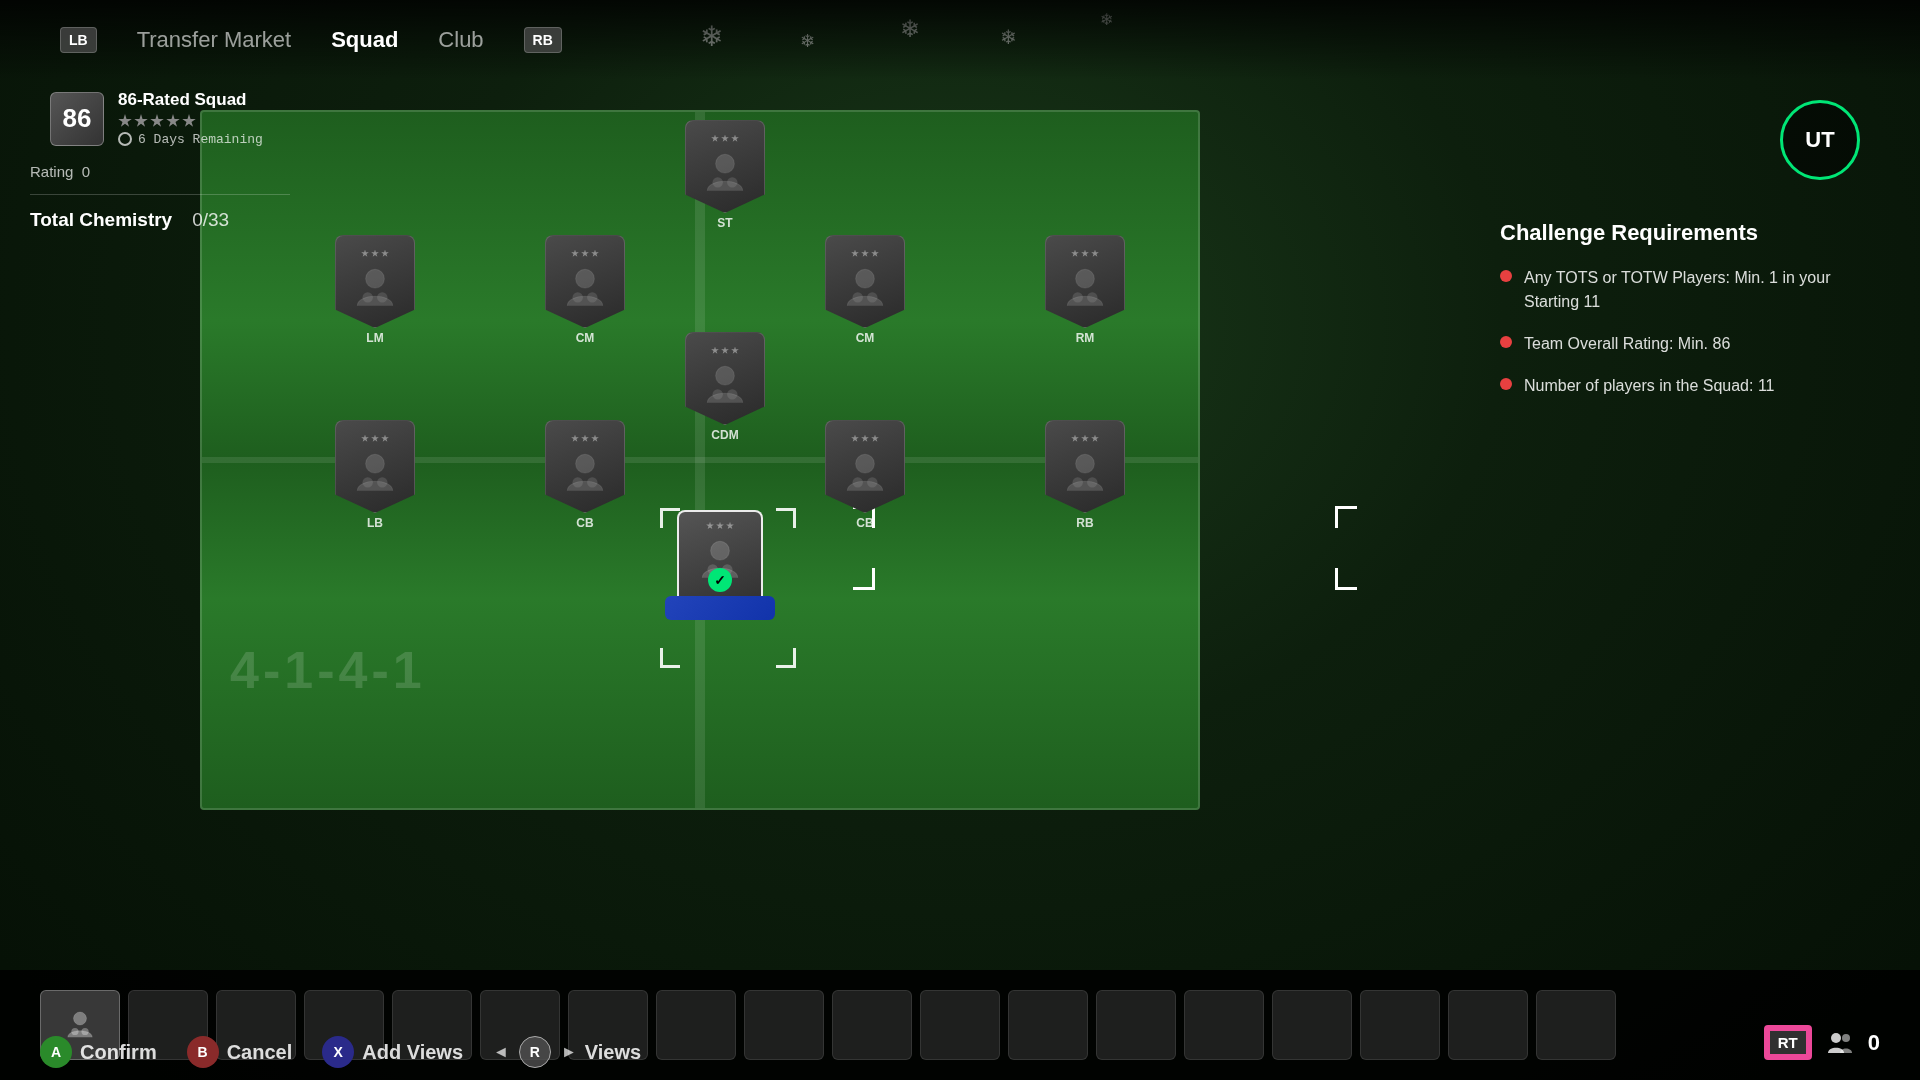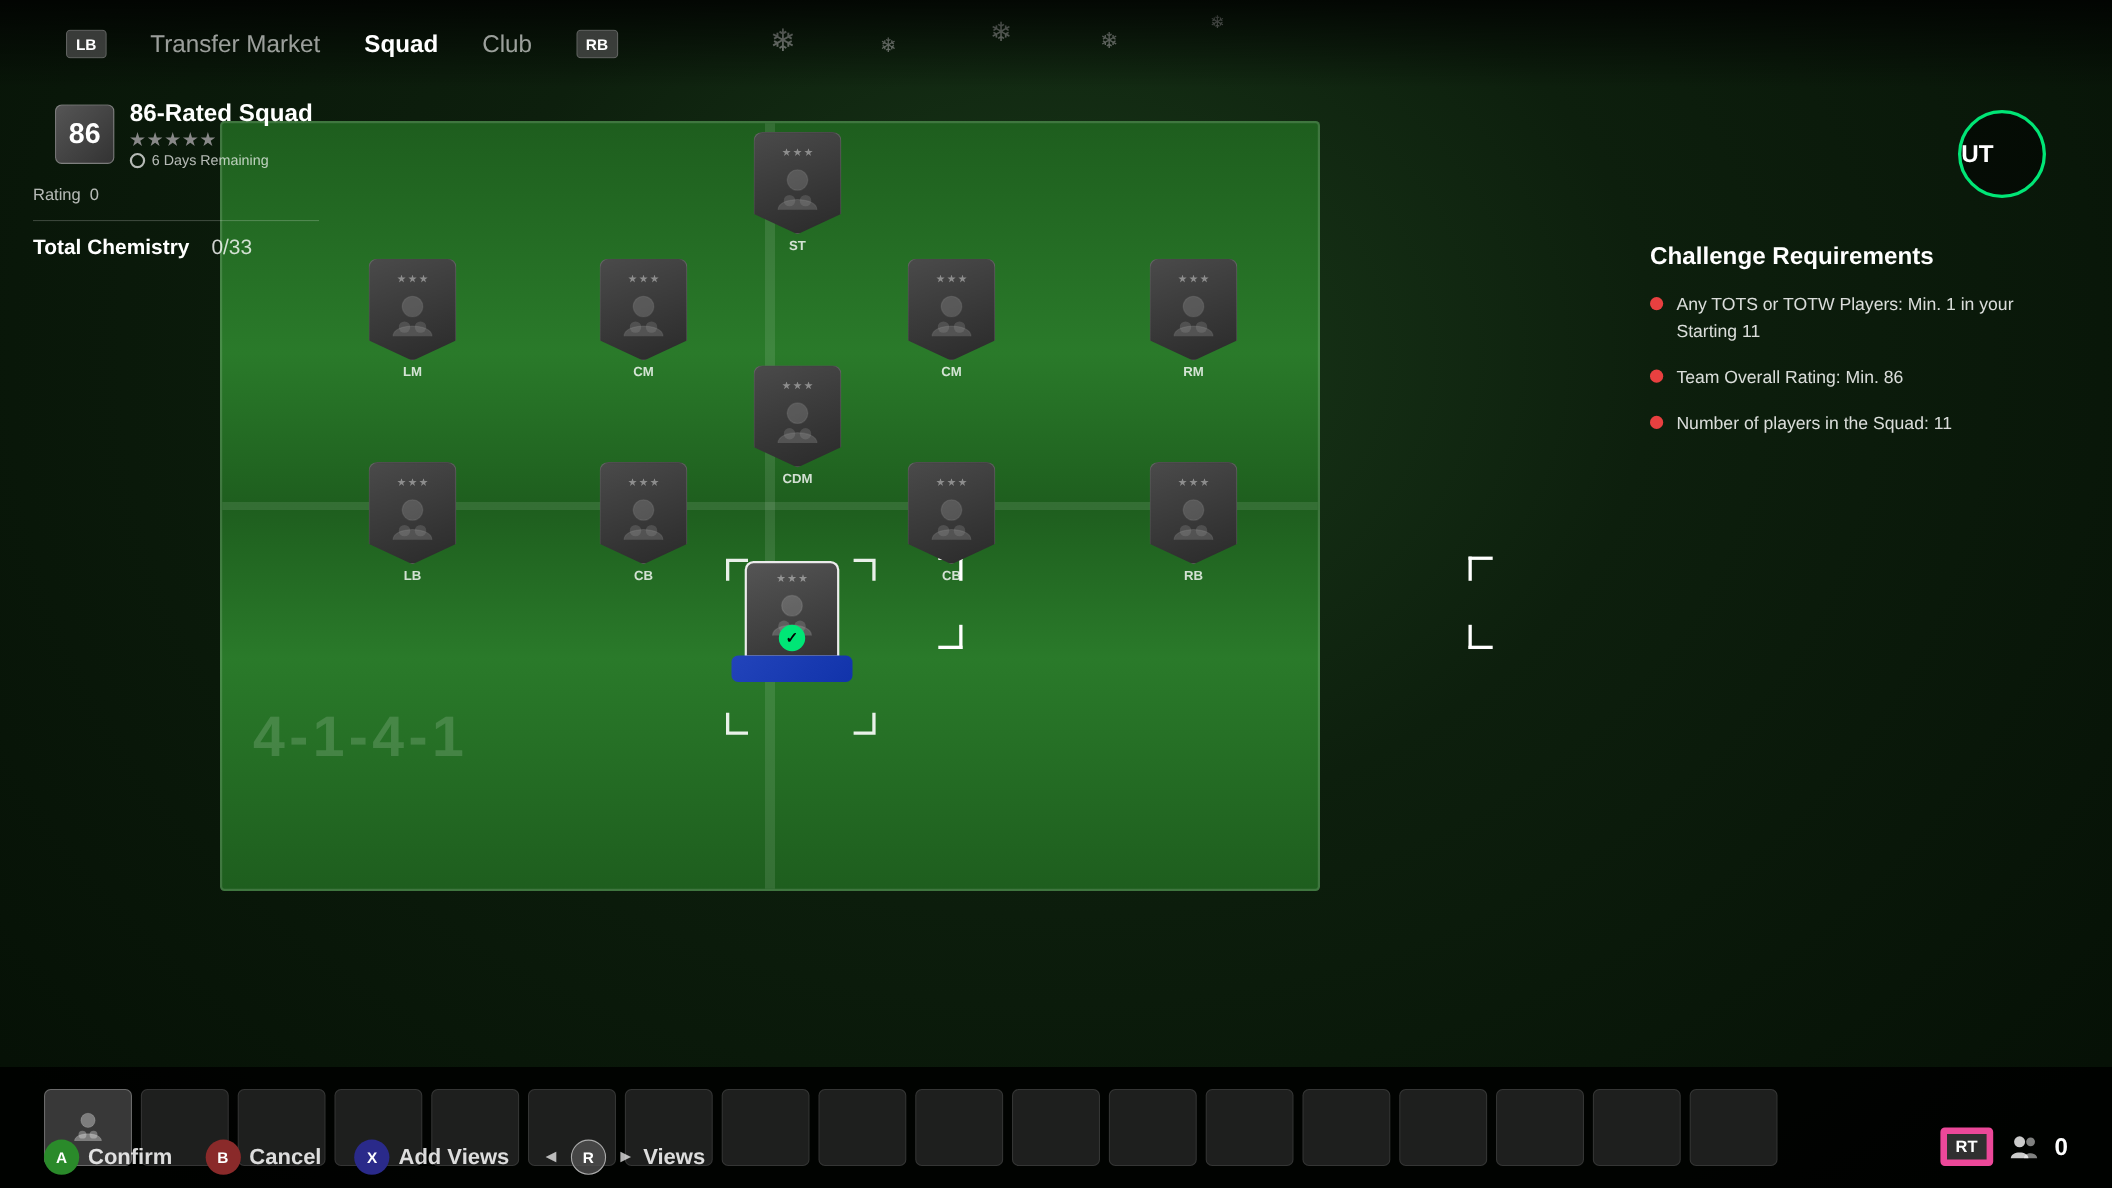--- a/index.html
+++ b/index.html
@@ -105,21 +105,21 @@
       height: 54px;
       display: flex;
       align-items: center;
       justify-content: center;
       font-size: 26px;
       font-weight: bold;
       color: #fff;
     }
 
     .squad-title {
-      font-size: 22px;
+      font-size: 17px;
       font-weight: bold;
       color: #fff;
     }
 
     .squad-stars {
       display: flex;
       gap: 2px;
       margin: 4px 0;
     }
 
@@ -127,22 +127,22 @@
       width: 14px;
       height: 14px;
       background: #888;
       clip-path: polygon(50% 0%, 61% 35%, 98% 35%, 68% 57%, 79% 91%, 50% 70%, 21% 91%, 32% 57%, 2% 35%, 39% 35%);
     }
 
     .days-remaining {
       color: rgba(255,255,255,0.7);
       font-size: 13px;
       display: flex;
-      align-items: center;
       gap: 6px;
+      font-family: Liberation Mono, monospace;
     }
 
     .clock-icon {
       width: 14px;
       height: 14px;
       border: 2px solid rgba(255,255,255,0.7);
       border-radius: 50%;
       position: relative;
       display: inline-block;
     }
@@ -296,21 +296,21 @@
       position: absolute;
       right: 60px;
       top: 100px;
       width: 80px;
       height: 80px;
       border-radius: 50%;
       border: 3px solid #00e676;
       background: rgba(0,0,0,0.5);
       display: flex;
       align-items: center;
-      justify-content: flex-start;
+      justify-content: center;
       z-index: 10;
     }
 
     .ut-text {
       color: #fff;
       font-size: 22px;
       font-weight: bold;
       text-align: center;
       line-height: 1.1;
     }

